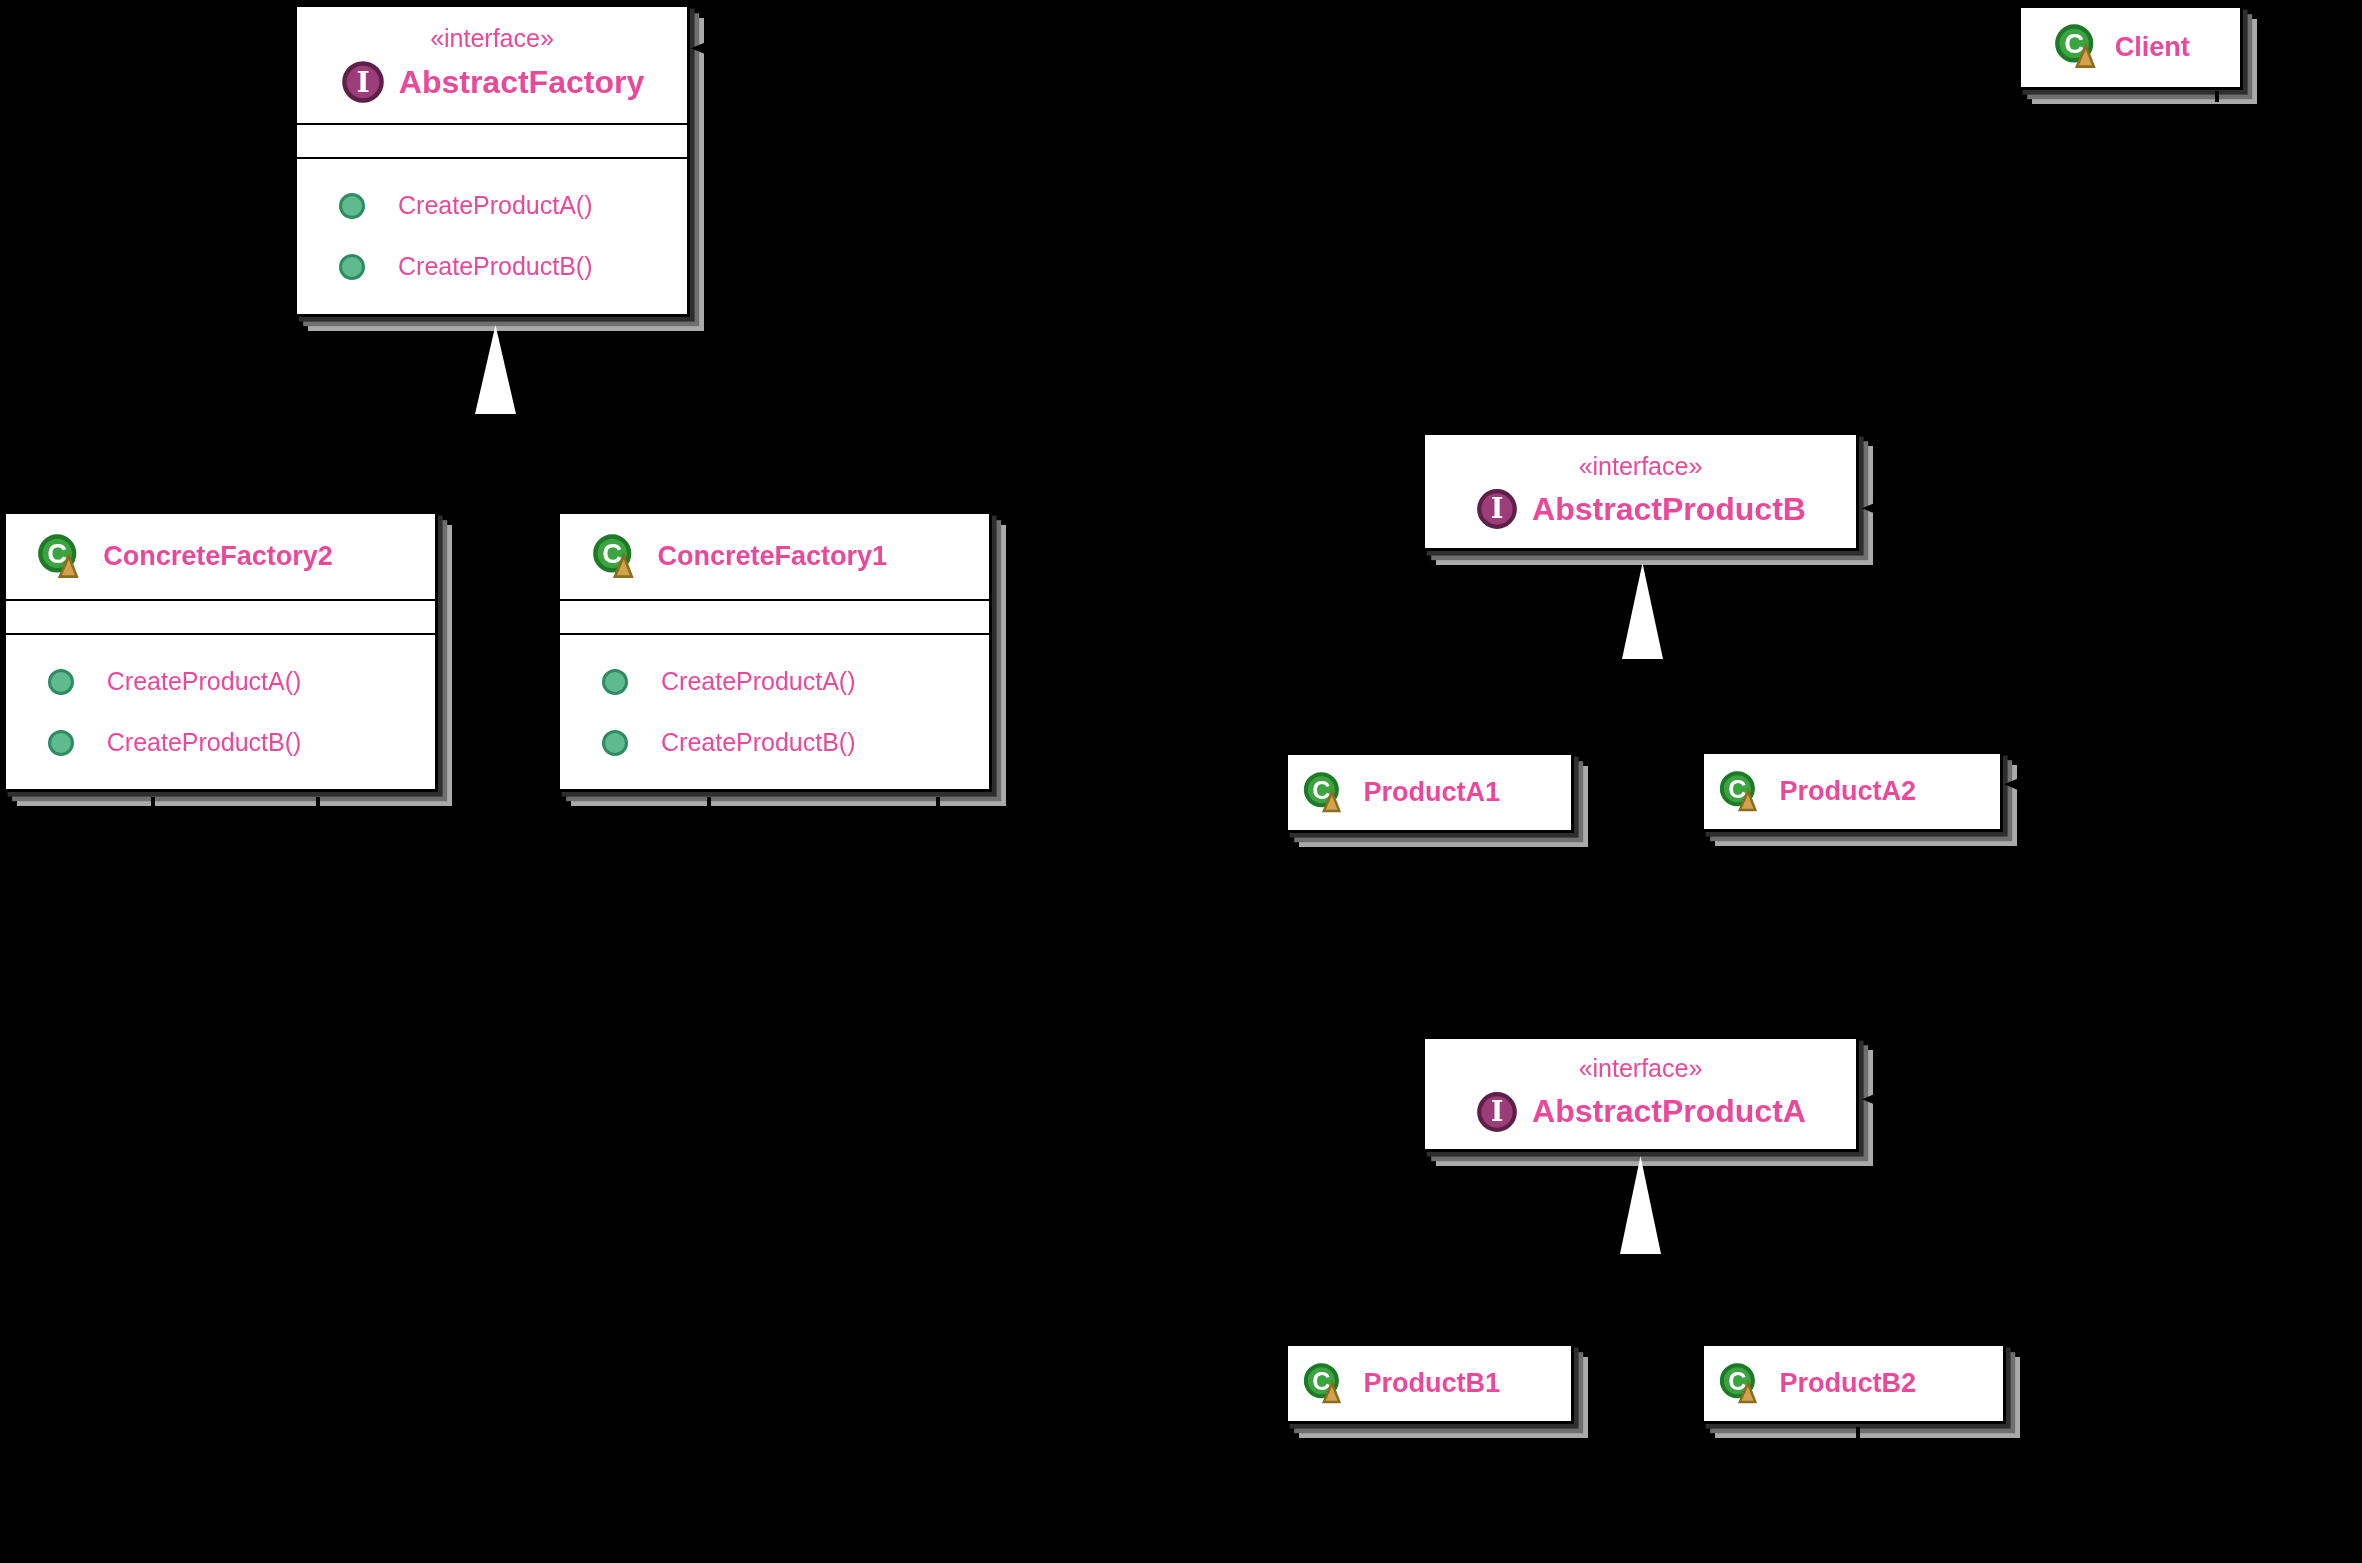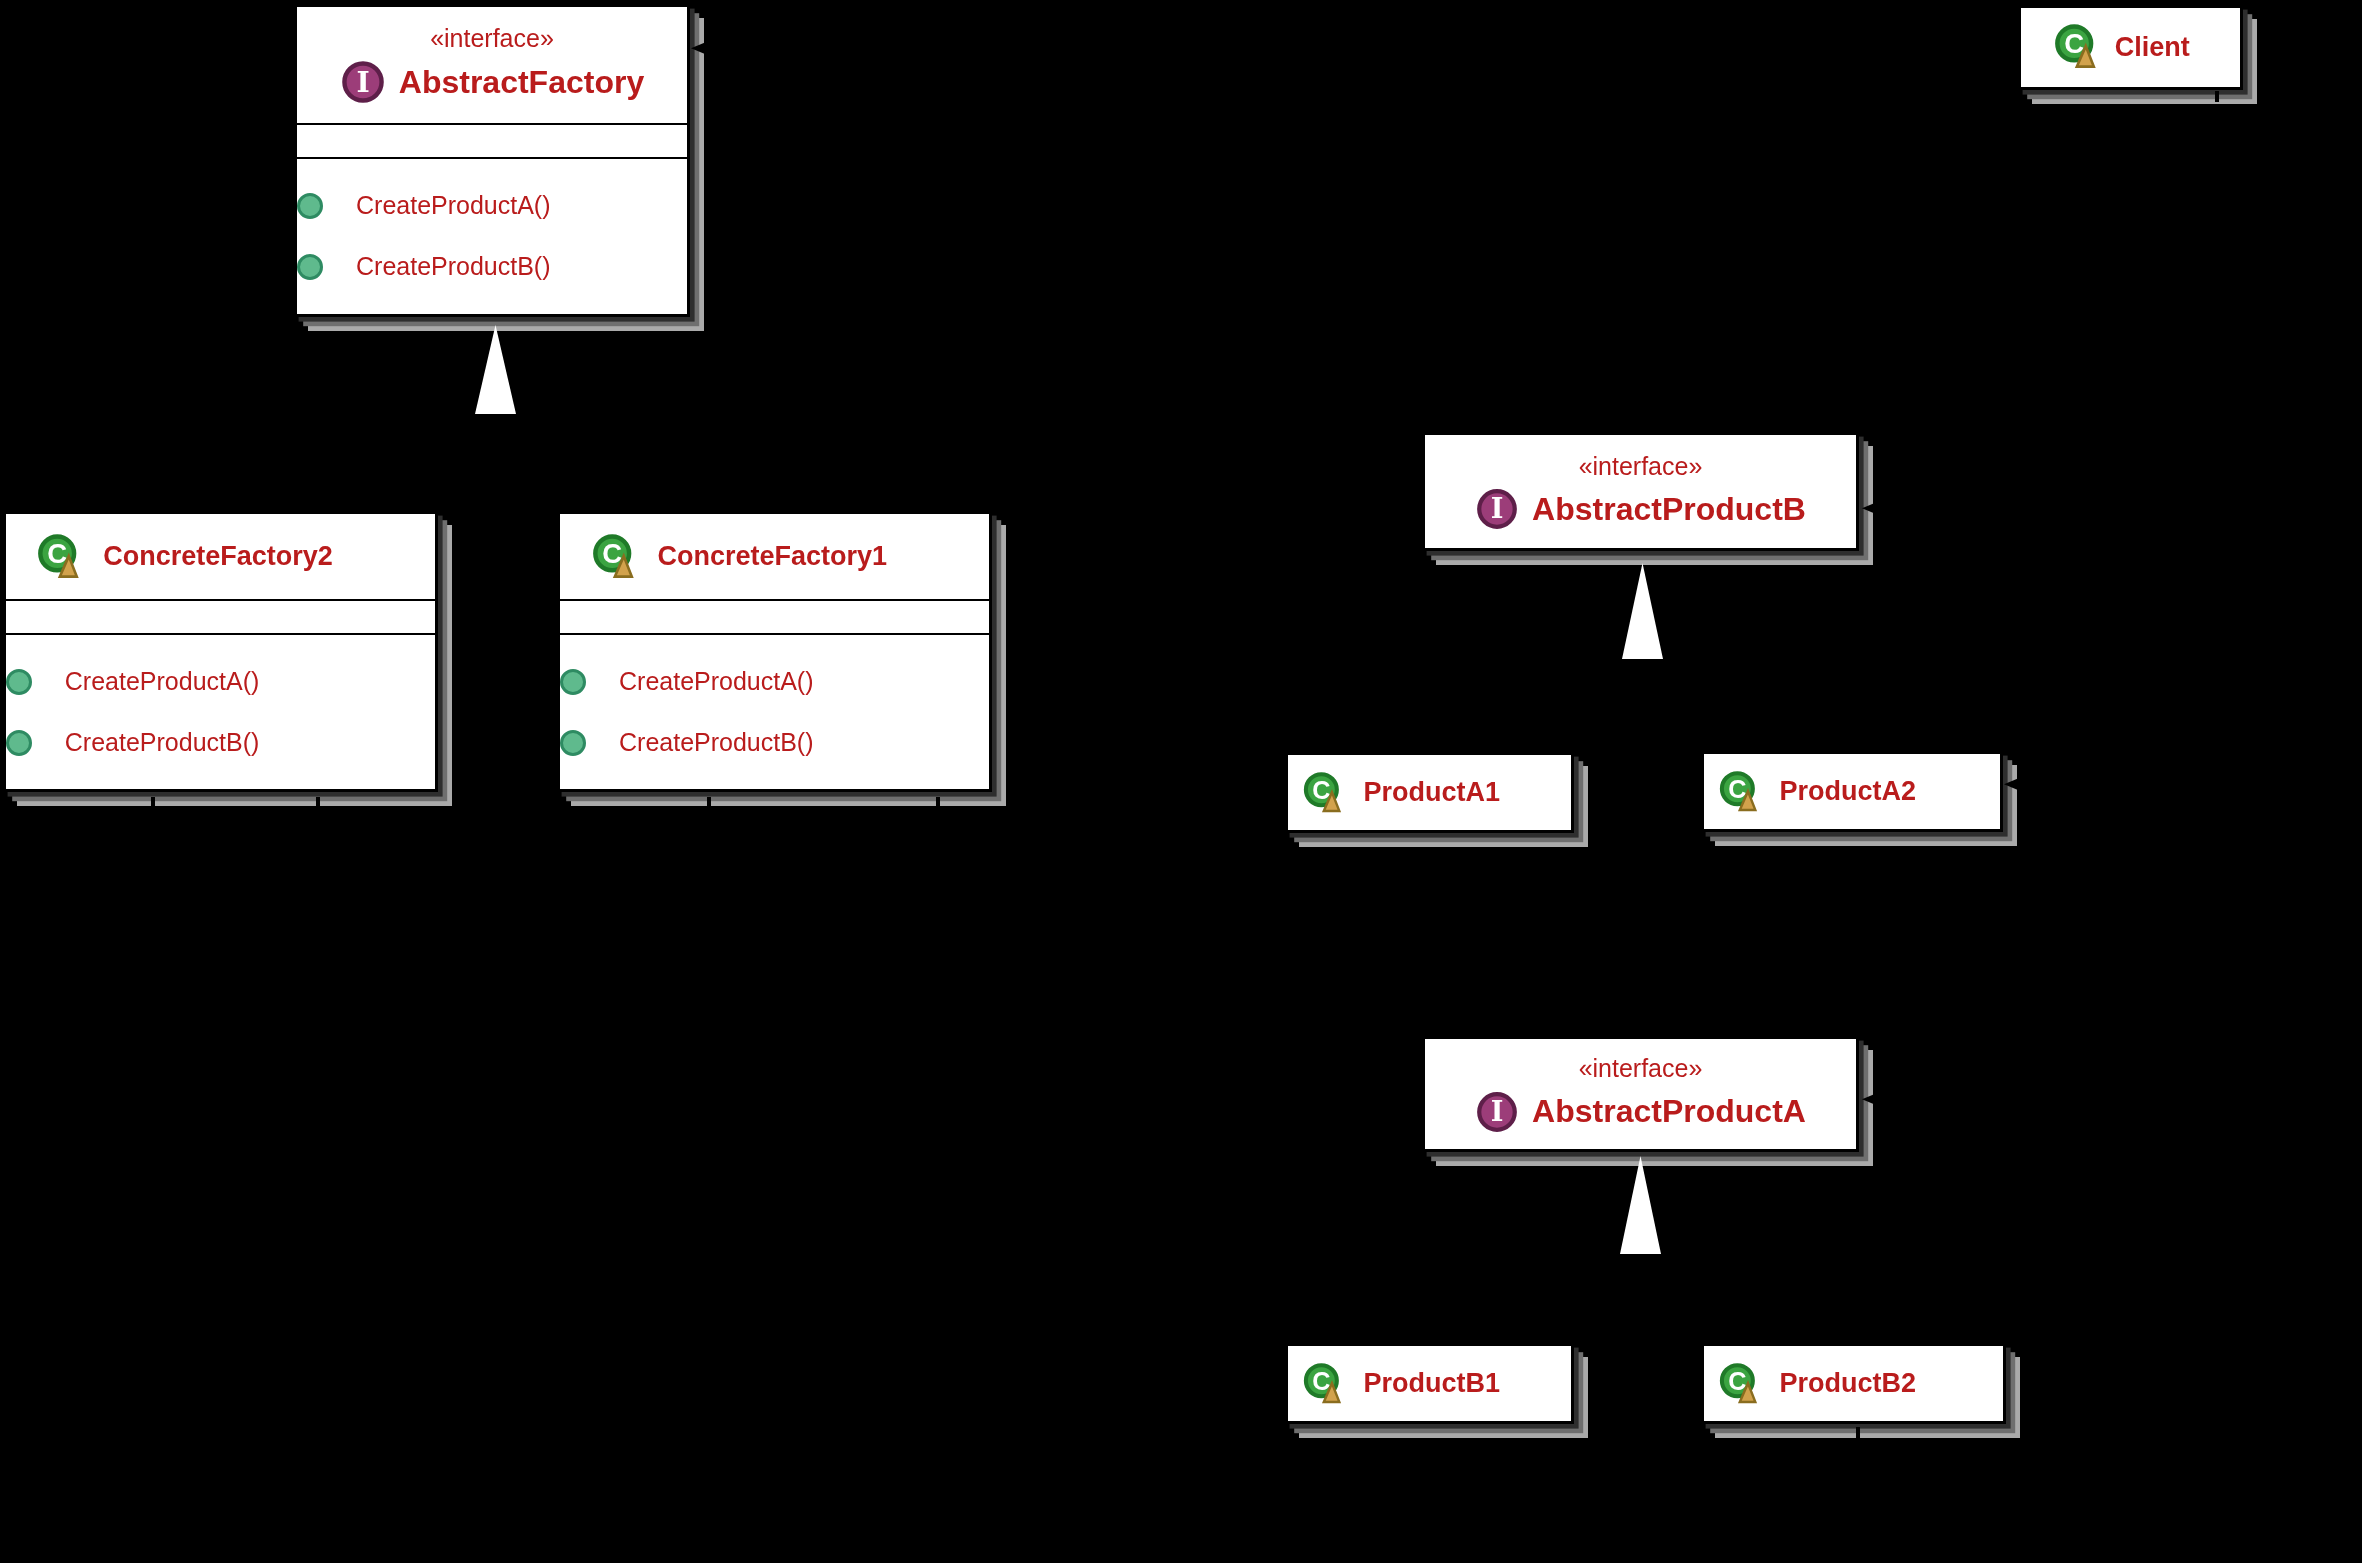--- a/index.html
+++ b/index.html
@@ -15,31 +15,31 @@
   
   .uml-box{
     position:absolute;
     background:var(--box-fill,#fff);
     border:3.7px solid var(--box-border,#000);
     box-sizing:border-box;
     display:flex;flex-direction:column;
     box-shadow:4.6px 4.6px 0 var(--shadow-dark,#2e2e2e),
                9.2px 9.2px 0 var(--shadow-mid,#6f6f6f),
                14px 14px 0 var(--shadow-light,#aaa);
-    color:#b91c1c;
+    color:#ec4899;
   }
   .sec{box-sizing:border-box;}
   .sec.attrs,.sec.methods{border-top:2.8px solid var(--box-border,#000);}
   .sec.header.col{display:flex;flex-direction:column;align-items:center;justify-content:center;gap:6.5px;}
   .sec.header.row{display:flex;align-items:center;}
   .title-row{display:flex;align-items:center;}
   .stereotype{font-size:25px;line-height:1.15;}
   .cls-name{font-weight:bold;font-size:27px;white-space:nowrap;}
   .cls-name.big{font-size:32px;}
-  .sec.methods{display:flex;flex-direction:column;justify-content:space-evenly;}
+  .sec.methods{display:flex;flex-direction:column;justify-content:space-evenly;padding-left:42px;}
   .method-row{display:flex;align-items:center;gap:33px;}
   .method-label{font-size:25px;white-space:nowrap;}
   .dot{width:26px;height:26px;border-radius:50%;
        background:var(--method-dot-fill,#5fba8d);
        border:3.7px solid var(--method-dot-border,#2e8b62);
        box-sizing:border-box;flex:none;}
   .icon{flex:none;display:block;}
 
   
   #box-abstract-factory{left:294px;top:3.7px;width:396px;height:313px;}

